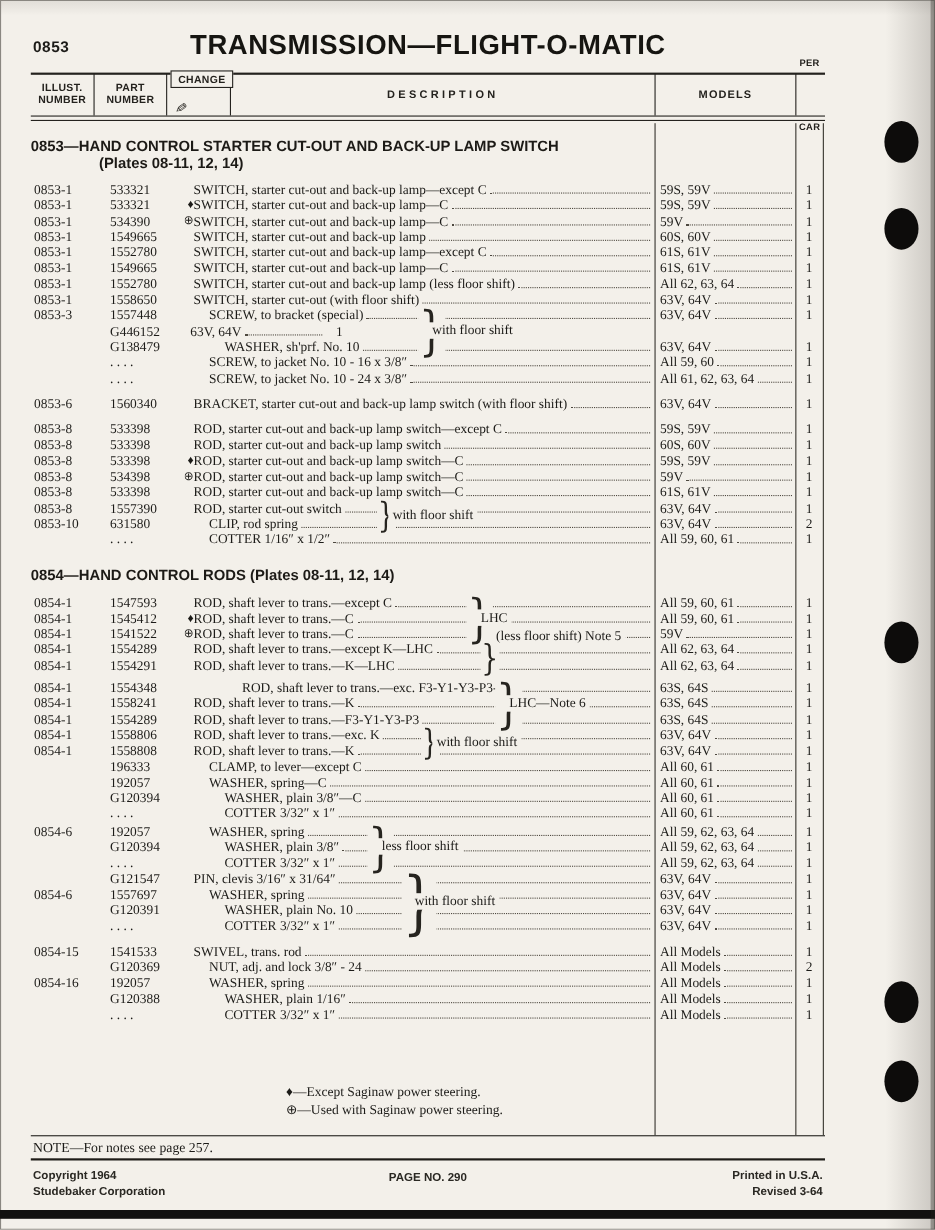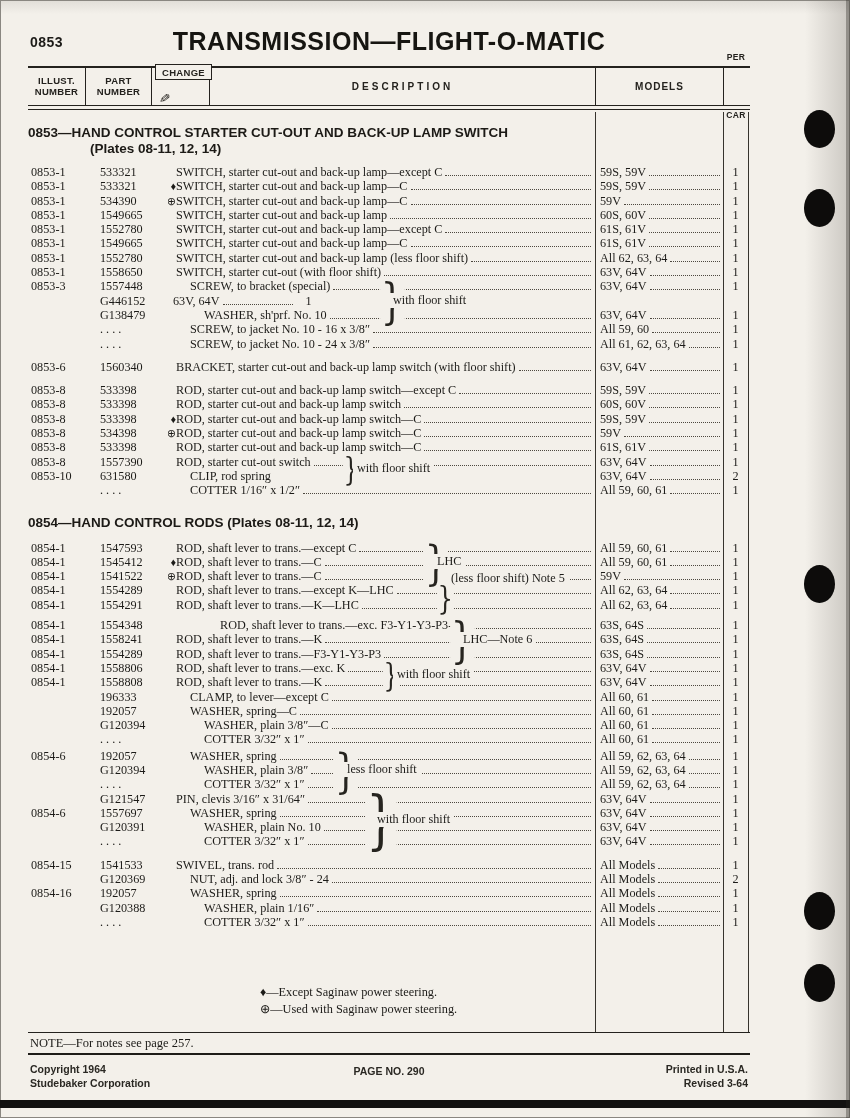--- a/index.html
+++ b/index.html
@@ -365,21 +365,21 @@
           </div>
           <div class="c-models">
             <span>63V, 64V</span>
             <span class="lead"></span>
           </div>
           <div class="c-per">1</div>
         </div>
         <div class="row">
           <div class="c-illust">0853-10</div>
           <div class="c-part">631580</div>
-          <div class="c-desc" style="padding-left: 22px; flex-direction: column;">
+          <div class="c-desc" style="padding-left: 22px;">
             <span>CLIP, rod spring</span>
             <span class="lead"></span>
           </div>
           <div class="c-models">
             <span>63V, 64V</span>
             <span class="lead"></span>
           </div>
           <div class="c-per">2</div>
         </div>
         <div class="row">

